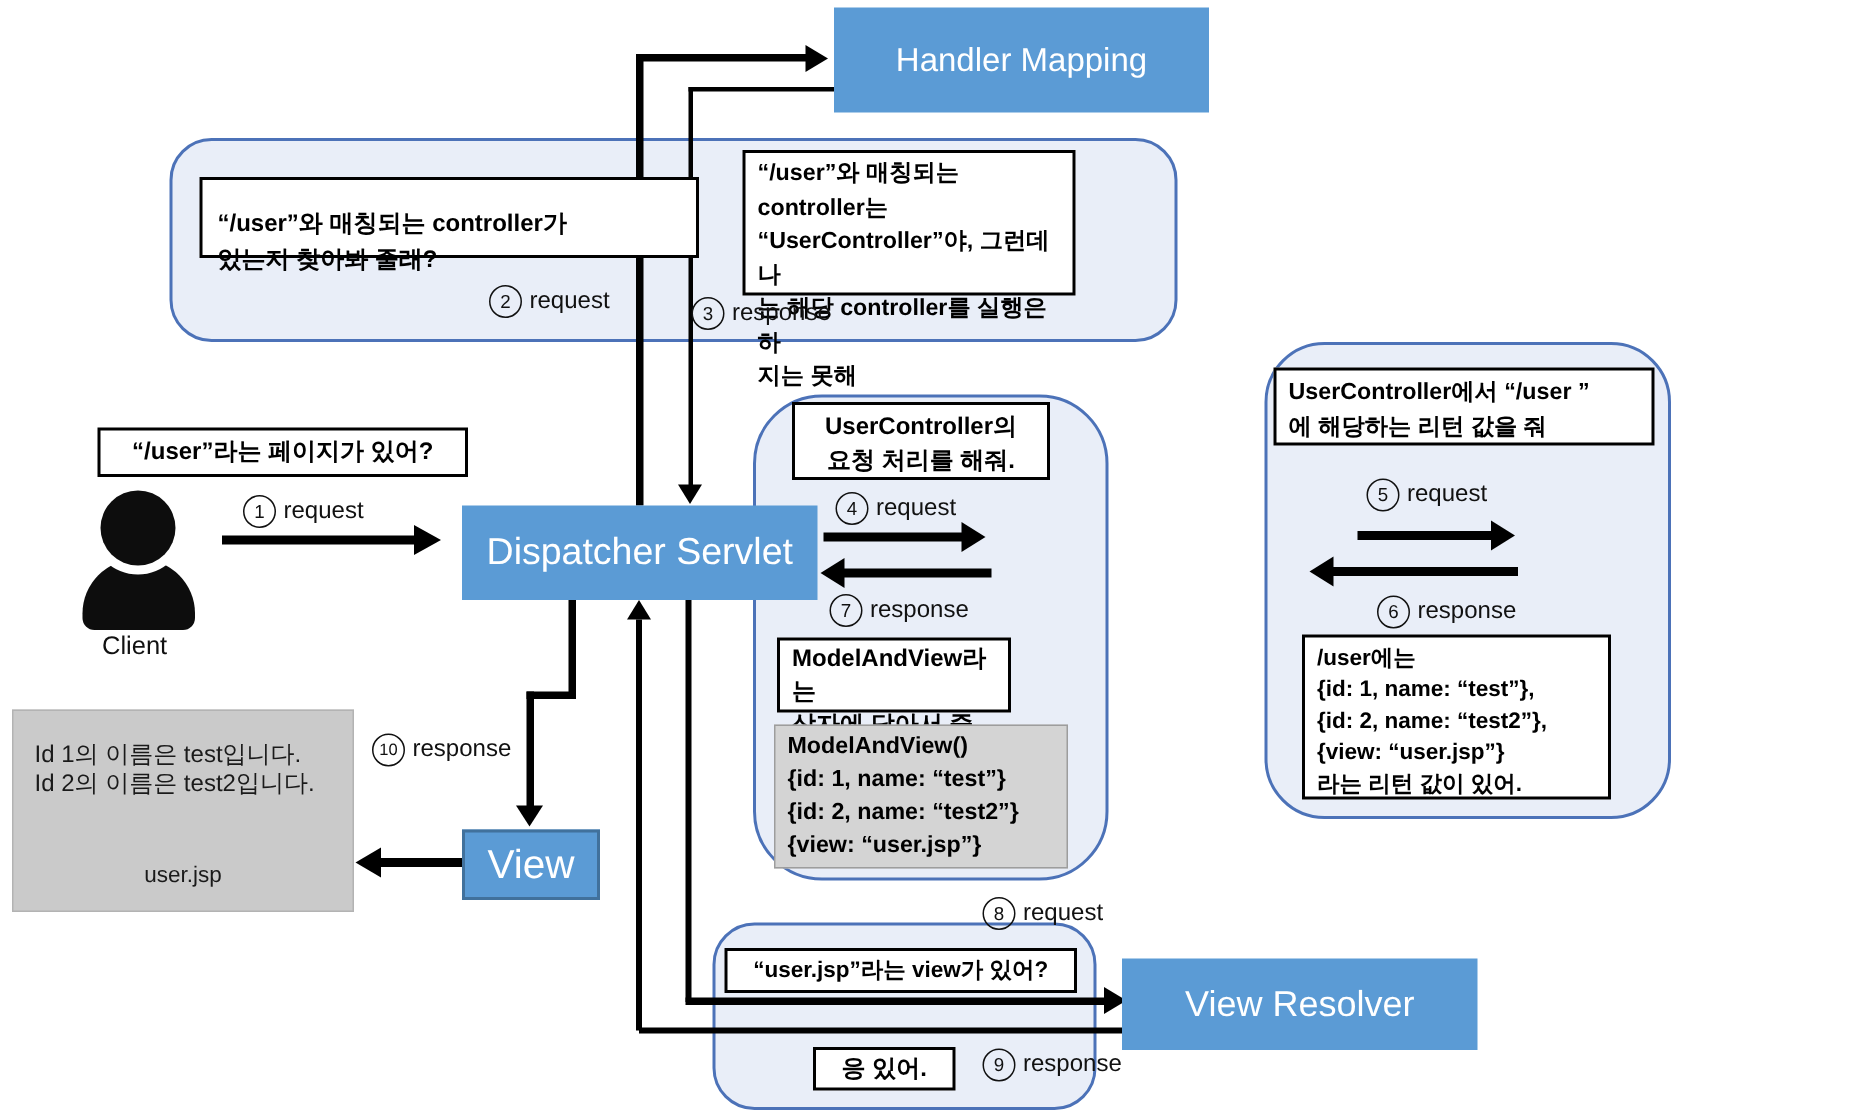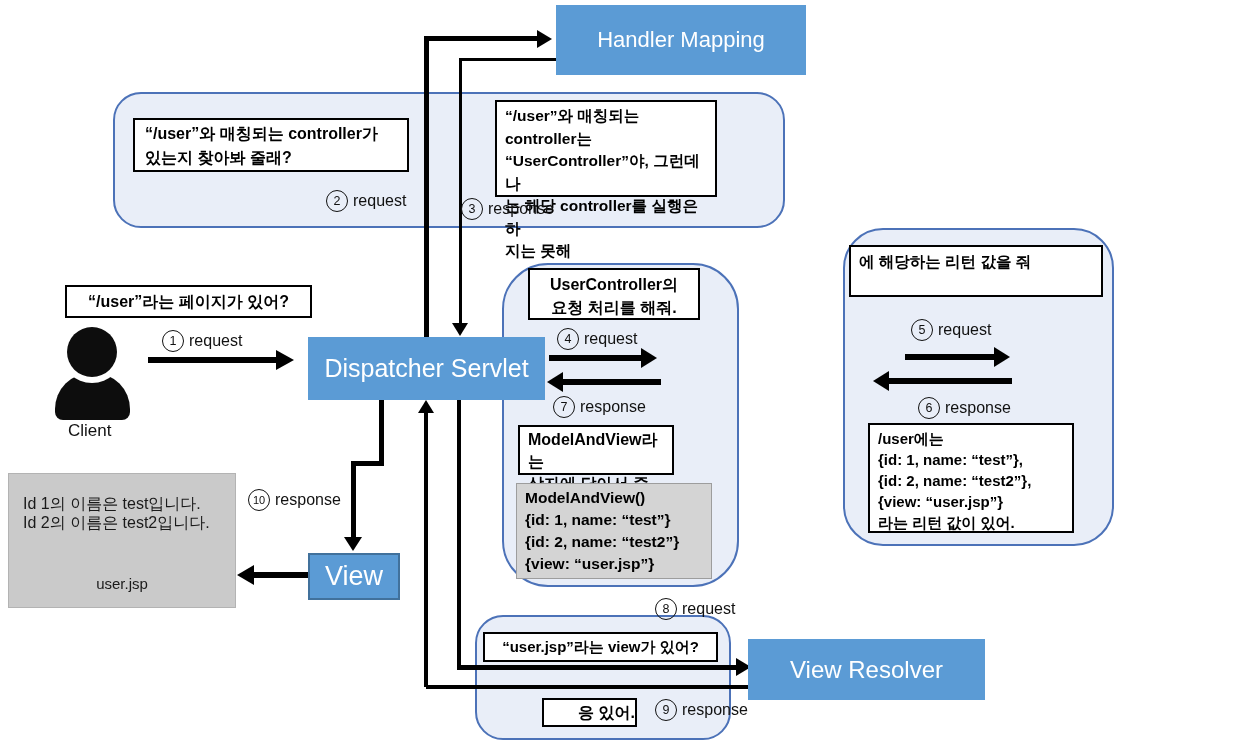--- a/index.html
+++ b/index.html
@@ -69,40 +69,41 @@
   <div class="node" style="left:308px;top:337px;width:237px;height:63px;font-size:25px;">Dispatcher Servlet</div>
   <div class="node" style="left:308px;top:553px;width:92px;height:47px;font-size:27px;border:2px solid #41719C;box-sizing:border-box;">View</div>
   <div class="node" style="left:748px;top:639px;width:237px;height:61px;font-size:24px;">View Resolver</div>
 
   <div>
     <div style="position:absolute;left:55px;top:373px;width:75px;height:47px;background:#0d0d0d;border-radius:36px 36px 8px 8px;"></div>
     <div style="position:absolute;left:67px;top:327px;width:50px;height:50px;background:#0d0d0d;border-radius:50%;box-shadow:0 0 0 6px #fff;"></div>
   </div>
   <div class="caption" style="left:68px;top:421px;">Client</div>
 
-  <div class="wbox" style="left:133px;top:118px;width:276px;height:54px;font-size:16px;line-height:24px;padding:2px 10px;">
+  <div class="wbox" style="left:133px;top:118px;width:333px;height:54px;font-size:16px;line-height:24px;padding:18px 10px;">
     <span class="line">“/user”와 매칭되는 controller가</span>
     <span class="line">있는지 찾아봐 줄래?</span>
   </div>
 
   <div class="wbox" style="left:495px;top:100px;width:222px;height:97px;font-size:15.5px;line-height:22.5px;padding:3px 8px;">
     <span class="line">“/user”와 매칭되는 controller는</span>
     <span class="line">“UserController”야, 그런데 나</span>
     <span class="line">는 해당 controller를 실행은 하</span>
     <span class="line">지는 못해</span>
   </div>
 
   <div class="wbox" style="left:65px;top:285px;width:247px;height:33px;font-size:16px;line-height:29px;text-align:center;">“/user”라는 페이지가 있어?</div>
 
   <div class="wbox" style="left:528px;top:268px;width:172px;height:52px;font-size:16px;line-height:23px;padding:3px 12px;text-align:center;">
     <span class="line">UserController의</span>
     <span class="line">요청 처리를 해줘.</span>
   </div>
 
   <div class="wbox" style="left:849px;top:245px;width:254px;height:52px;font-size:15.5px;line-height:23px;padding:3px 8px;">
+    <span class="line">UserController에서 “/user ”</span>
     <span class="line">에 해당하는 리턴 값을 줘</span>
   </div>
 
   <div class="wbox" style="left:518px;top:425px;width:156px;height:50px;font-size:16px;line-height:22px;padding:2px 8px;">
     <span class="line">ModelAndView라는</span>
     <span class="line">상자에 담아서 줄게</span>
   </div>
 
   <div class="gbox" style="left:516px;top:483px;width:196px;height:96px;font-size:15.5px;line-height:22px;padding:3px 8px;">
     <span class="line">ModelAndView()</span>
@@ -114,21 +115,21 @@
   <div class="wbox" style="left:868px;top:423px;width:206px;height:110px;font-size:15px;line-height:21px;padding:3px 8px;">
     <span class="line">/user에는</span>
     <span class="line">{id: 1, name: “test”},</span>
     <span class="line">{id: 2, name: “test2”},</span>
     <span class="line">{view: “user.jsp”}</span>
     <span class="line">라는 리턴 값이 있어.</span>
   </div>
 
   <div class="wbox" style="left:483px;top:632px;width:235px;height:30px;font-size:15px;line-height:26px;text-align:center;">“user.jsp”라는 view가 있어?</div>
 
-  <div class="wbox" style="left:542px;top:698px;width:95px;height:29px;font-size:16px;line-height:25px;text-align:right;">응 있어.</div>
+  <div class="wbox" style="left:542px;top:698px;width:95px;height:29px;font-size:16px;line-height:25px;text-align:center;">응 있어.</div>
 
   <div class="renderbox" style="left:8px;top:473px;width:228px;height:135px;font-size:16px;line-height:19px;padding:20px 14px;">
     <span class="line">Id 1의 이름은 test입니다.</span>
     <span class="line">Id 2의 이름은 test2입니다.</span>
     <span style="position:absolute;left:0;right:0;top:100px;text-align:center;font-size:15px;">user.jsp</span>
   </div>
 
   <div class="flowlabel" style="left:162px;top:330px;">
     <span class="num">1</span>
     <span>request</span>

